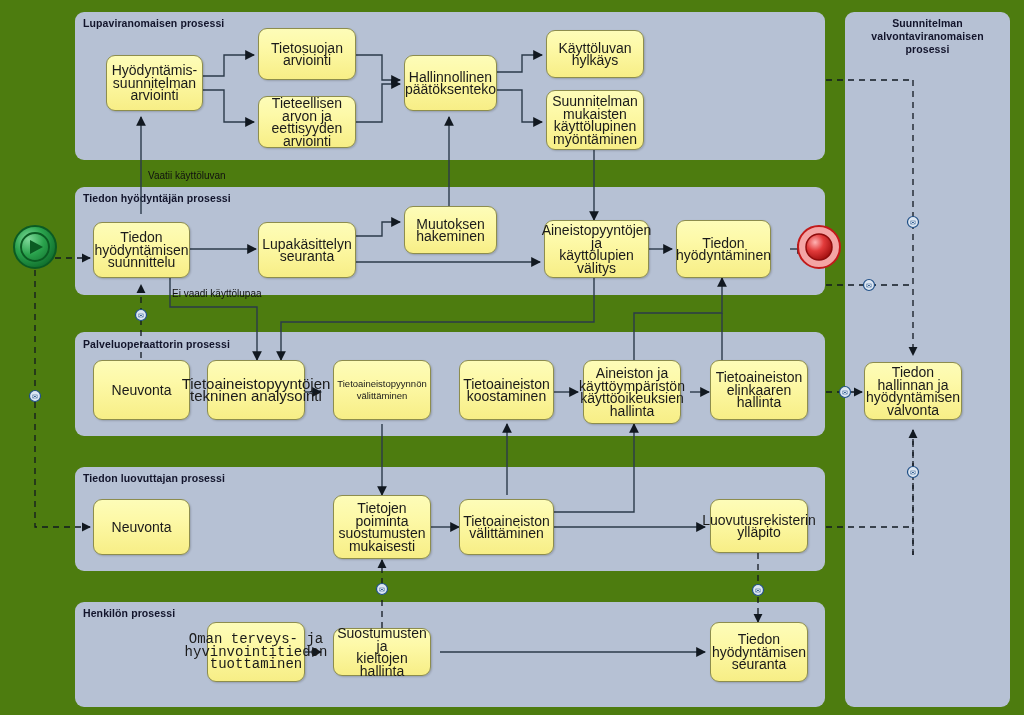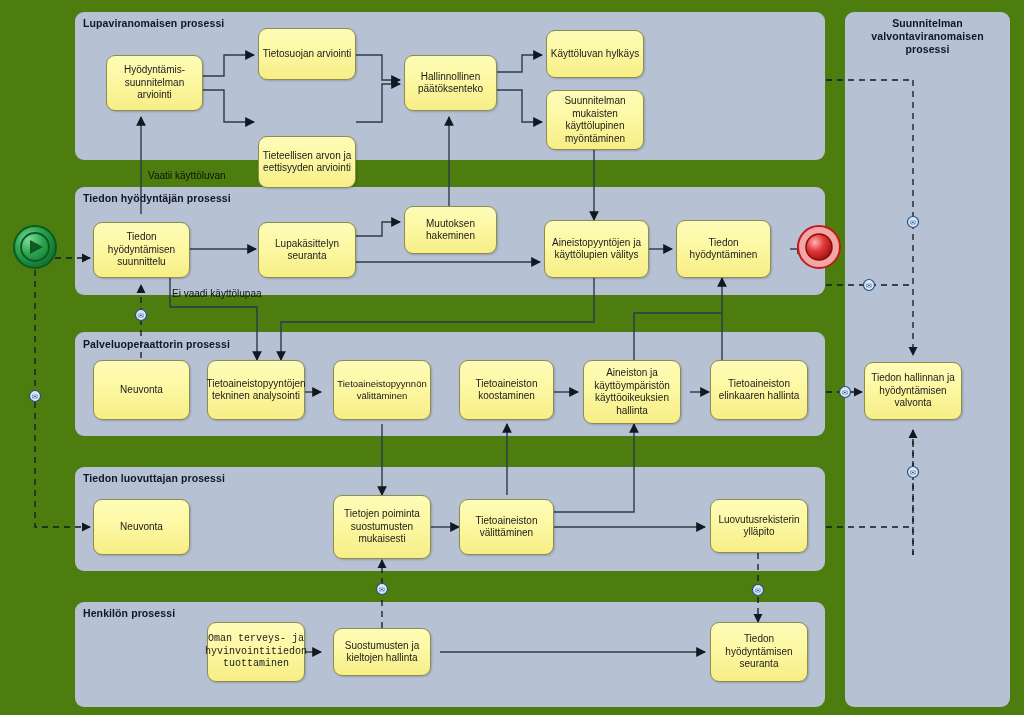--- a/index.html
+++ b/index.html
@@ -28,21 +28,21 @@
   .task{
     position:absolute;
     background:linear-gradient(180deg,#fdfcb8 0%,#fdf9a8 35%,#f7ee86 100%);
     border:1px solid #8d8d4d;
     border-radius:9px;
     box-sizing:border-box;
     display:flex;
     align-items:center;
     justify-content:center;
     text-align:center;
-    font-size:10px;
+    font-size:14px;
     color:#1a1a1a;
     line-height:12.5px;
     padding:2px 3px;
     box-shadow:1px 1px 2px rgba(0,0,0,.18);
   }
 
   svg.wires{position:absolute;left:0;top:0;width:1024px;height:715px;pointer-events:none;}
 
   .edge-label{
     position:absolute;
@@ -209,21 +209,21 @@
     <g>
       <circle cx="819" cy="247" r="21" fill="#f4a5a5" stroke="#c21a1a" stroke-width="2"></circle>
       <circle cx="819" cy="247" r="13" fill="url(#gEnd)" stroke="#8e0c0c" stroke-width="1.5"></circle>
     </g>
   </svg>
 
   <div class="task" style="left:106px;top:55px;width:97px;height:56px;white-space:pre-line;text-align:center;">Hyödyntämis-
 suunnitelman
 arviointi</div>
   <div class="task" style="left:258px;top:28px;width:98px;height:52px;white-space:pre-line;">Tietosuojan arviointi</div>
-  <div class="task" style="left:258px;top:96px;width:98px;height:52px;white-space:pre-line;margin-top:40px;">Tieteellisen arvon ja
+  <div class="task" style="left:258px;top:96px;width:98px;height:52px;white-space:pre-line;">Tieteellisen arvon ja
 eettisyyden arviointi</div>
   <div class="task" style="left:404px;top:55px;width:93px;height:56px;white-space:pre-line;">Hallinnollinen
 päätöksenteko</div>
   <div class="task" style="left:546px;top:30px;width:98px;height:48px;white-space:pre-line;">Käyttöluvan hylkäys</div>
   <div class="task" style="left:546px;top:90px;width:98px;height:60px;white-space:pre-line;">Suunnitelman
 mukaisten
 käyttölupinen
 myöntäminen</div>
 
   <div class="task" style="left:93px;top:222px;width:97px;height:56px;white-space:pre-line;">Tiedon
@@ -232,21 +232,21 @@
   <div class="task" style="left:258px;top:222px;width:98px;height:56px;white-space:pre-line;">Lupakäsittelyn
 seuranta</div>
   <div class="task" style="left:404px;top:206px;width:93px;height:48px;white-space:pre-line;">Muutoksen
 hakeminen</div>
   <div class="task" style="left:544px;top:220px;width:105px;height:58px;white-space:pre-line;">Aineistopyyntöjen ja
 käyttölupien välitys</div>
   <div class="task" style="left:676px;top:220px;width:95px;height:58px;white-space:pre-line;">Tiedon
 hyödyntäminen</div>
 
   <div class="task" style="left:93px;top:360px;width:97px;height:60px;white-space:pre-line;">Neuvonta</div>
-  <div class="task" style="left:207px;top:360px;width:98px;height:60px;white-space:pre-line;font-size:10px;text-align:center;">Tietoaineistopyyntöjen
+  <div class="task" style="left:207px;top:360px;width:98px;height:60px;white-space:pre-line;font-size:15px;text-align:center;">Tietoaineistopyyntöjen
 tekninen analysointi</div>
   <div class="task" style="left:333px;top:360px;width:98px;height:60px;white-space:pre-line;font-size:9.5px;">Tietoaineistopyynnön
 välittäminen</div>
   <div class="task" style="left:459px;top:360px;width:95px;height:60px;white-space:pre-line;">Tietoaineiston
 koostaminen</div>
   <div class="task" style="left:583px;top:360px;width:98px;height:64px;white-space:pre-line;">Aineiston ja
 käyttöympäristön
 käyttöoikeuksien
 hallinta</div>
   <div class="task" style="left:710px;top:360px;width:98px;height:60px;white-space:pre-line;">Tietoaineiston

